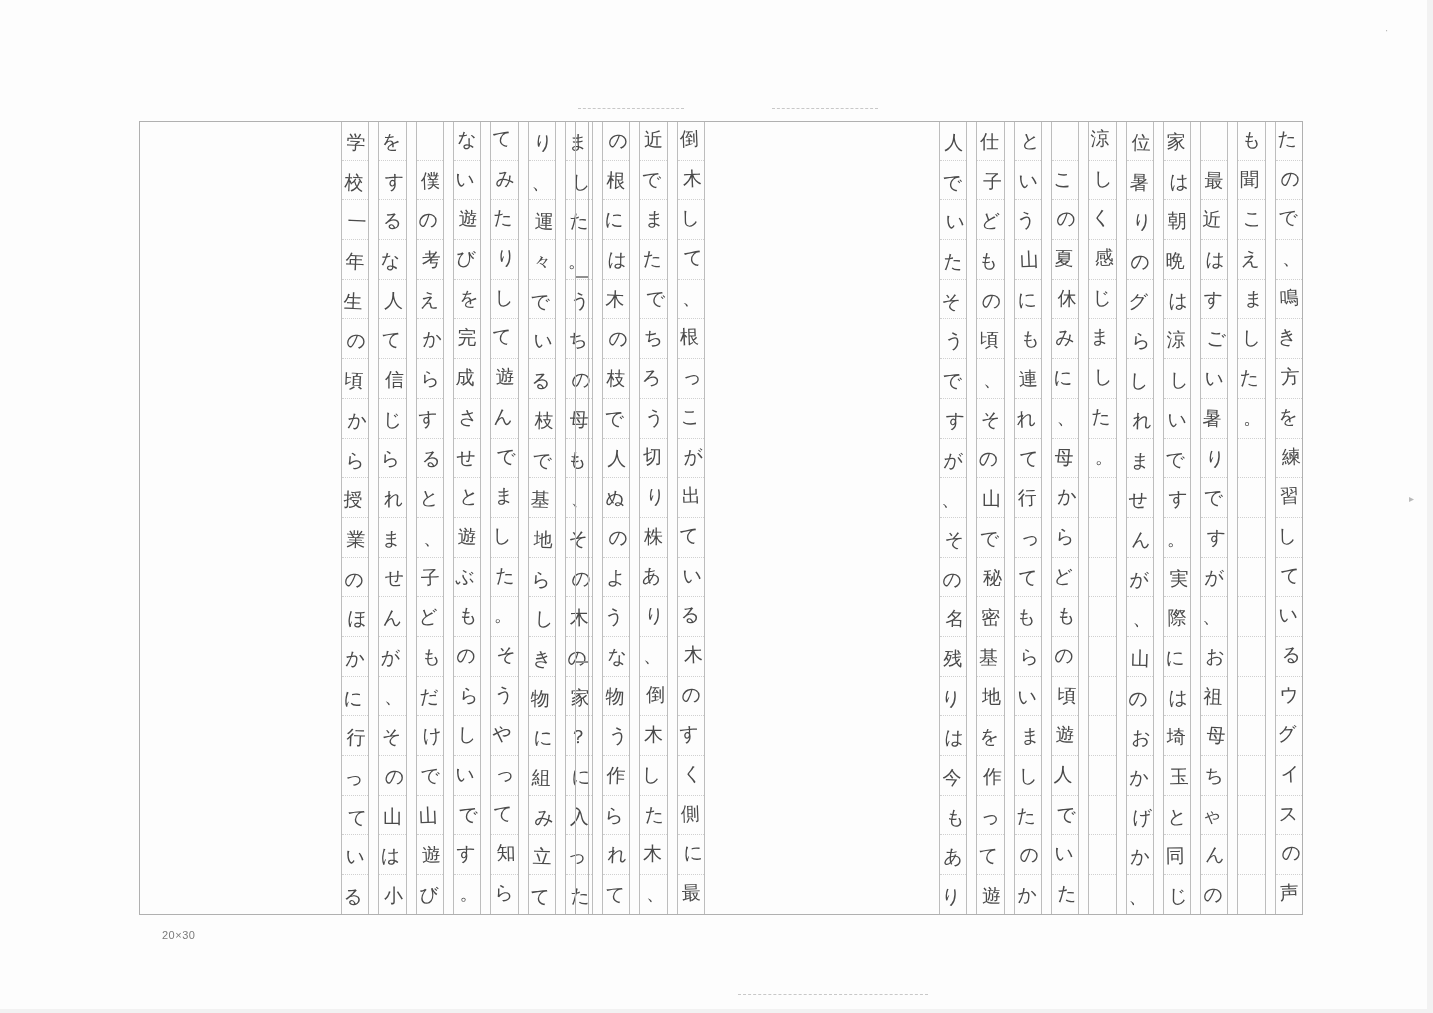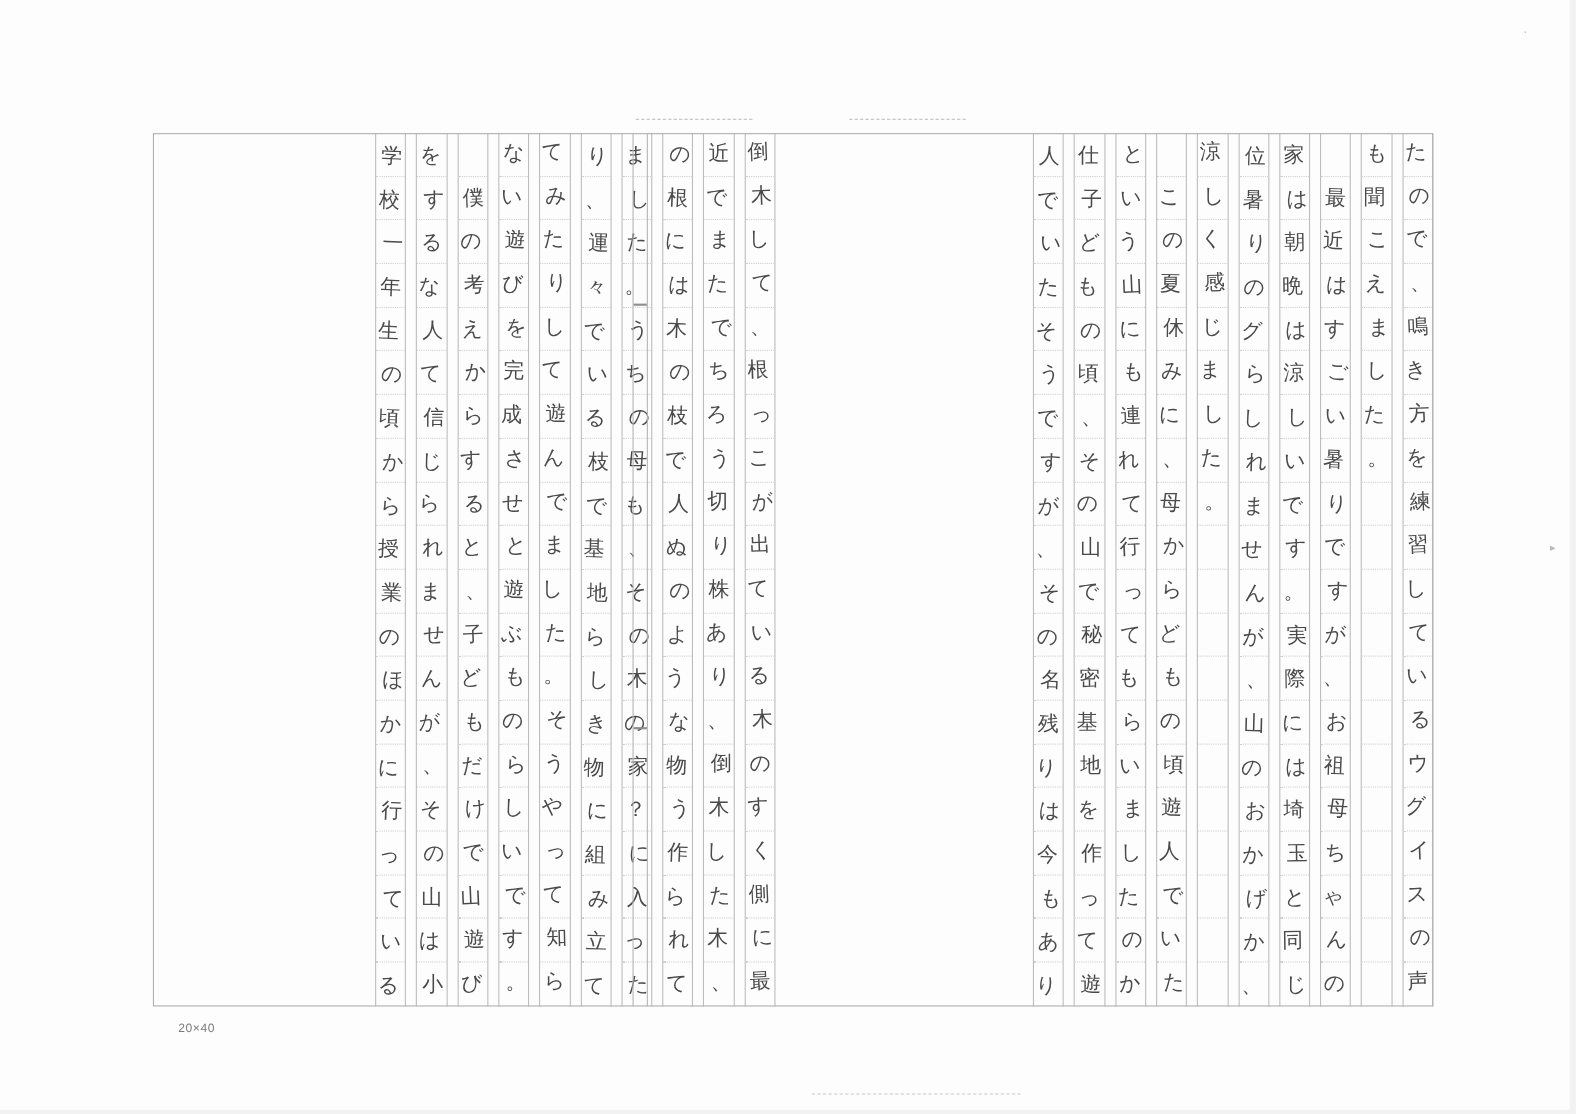--- a/index.html
+++ b/index.html
@@ -1384,15 +1384,15 @@
 
   <div class="frame"></div>
 
   <div class="binding">
     <i class="a"></i>
       <i class="b"></i>
     <div class="mark m1"></div>
     <div class="mark m2"></div>
   </div>
 
-  <div class="footer-label">20×40</div>
+  <div class="footer-label">20×30</div>
 
 </div>
 
 </body></html>

